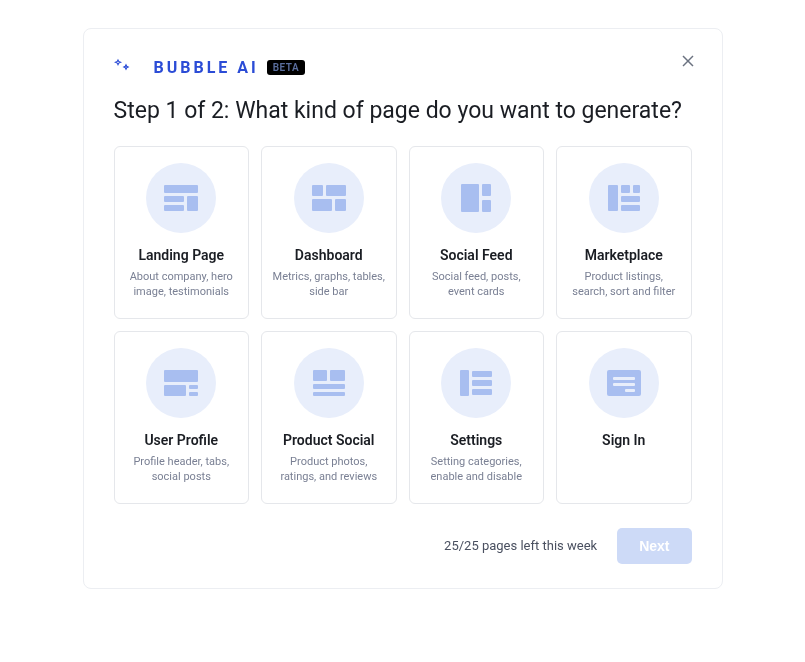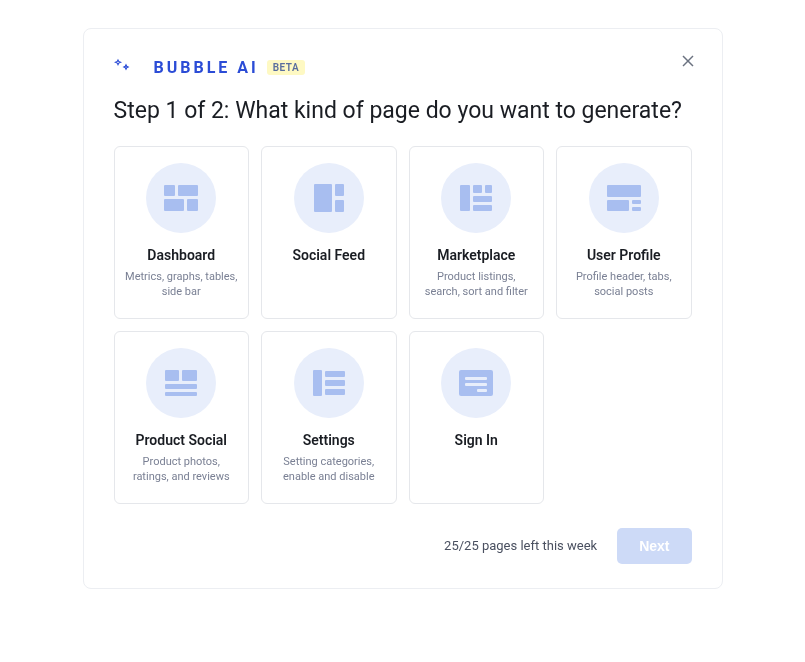--- a/index.html
+++ b/index.html
@@ -28,21 +28,21 @@
       margin-bottom: 20px;
     }
     .brand-text {
       color: #2b4cd6;
       font-weight: 700;
       font-size: 16px;
       letter-spacing: 3px;
       margin-left: 16px;
     }
     .beta-badge {
-      background: #fef9c3;
+      background: #000000;
       color: #5a6e9e;
       font-size: 10px;
       font-weight: 600;
       padding: 2px 6px;
       border-radius: 3px;
       letter-spacing: 0.5px;
     }
     .close-btn {
       position: absolute;
       top: 22px;
@@ -140,20 +140,32 @@
         <line x1="1" y1="1" x2="11" y2="11" stroke="#6b7280" stroke-width="1.5"></line>
         <line x1="11" y1="1" x2="1" y2="11" stroke="#6b7280" stroke-width="1.5"></line>
       </svg>
     </span>
   </div>
 
   <h1 class="heading">Step 1 of 2: What kind of page do you want to generate?</h1>
 
   <div class="grid">
 
+    <div class="card">
+      <div class="icon-circle">
+        <svg width="34" height="26" viewBox="0 0 34 26">
+          <rect x="0" y="0" width="34" height="8" rx="1" fill="#a8bef0"></rect>
+          <rect x="0" y="11" width="20" height="6" rx="1" fill="#a8bef0"></rect>
+          <rect x="23" y="11" width="11" height="15" rx="1" fill="#a8bef0"></rect>
+          <rect x="0" y="20" width="20" height="6" rx="1" fill="#a8bef0"></rect>
+        </svg>
+      </div>
+      <div class="card-title">Landing Page</div>
+      <div class="card-desc">About company, hero image, testimonials</div>
+    </div>
 
     <div class="card">
       <div class="icon-circle">
         <svg width="34" height="26" viewBox="0 0 34 26">
           <rect x="0" y="0" width="11" height="11" rx="1" fill="#a8bef0"></rect>
           <rect x="14" y="0" width="20" height="11" rx="1" fill="#a8bef0"></rect>
           <rect x="0" y="14" width="20" height="12" rx="1" fill="#a8bef0"></rect>
           <rect x="23" y="14" width="11" height="12" rx="1" fill="#a8bef0"></rect>
         </svg>
       </div>
@@ -163,20 +175,21 @@
 
     <div class="card">
       <div class="icon-circle">
         <svg width="30" height="28" viewBox="0 0 30 28">
           <rect x="0" y="0" width="18" height="28" rx="1" fill="#a8bef0"></rect>
           <rect x="21" y="0" width="9" height="12" rx="1" fill="#a8bef0"></rect>
           <rect x="21" y="16" width="9" height="12" rx="1" fill="#a8bef0"></rect>
         </svg>
       </div>
       <div class="card-title">Social Feed</div>
+      <div class="card-desc">Social feed, posts, event cards</div>
     </div>
 
     <div class="card">
       <div class="icon-circle">
         <svg width="32" height="26" viewBox="0 0 32 26">
           <rect x="0" y="0" width="10" height="26" rx="1" fill="#a8bef0"></rect>
           <rect x="13" y="0" width="9" height="8" rx="1" fill="#a8bef0"></rect>
           <rect x="25" y="0" width="7" height="8" rx="1" fill="#a8bef0"></rect>
           <rect x="13" y="11" width="19" height="6" rx="1" fill="#a8bef0"></rect>
           <rect x="13" y="20" width="19" height="6" rx="1" fill="#a8bef0"></rect>

